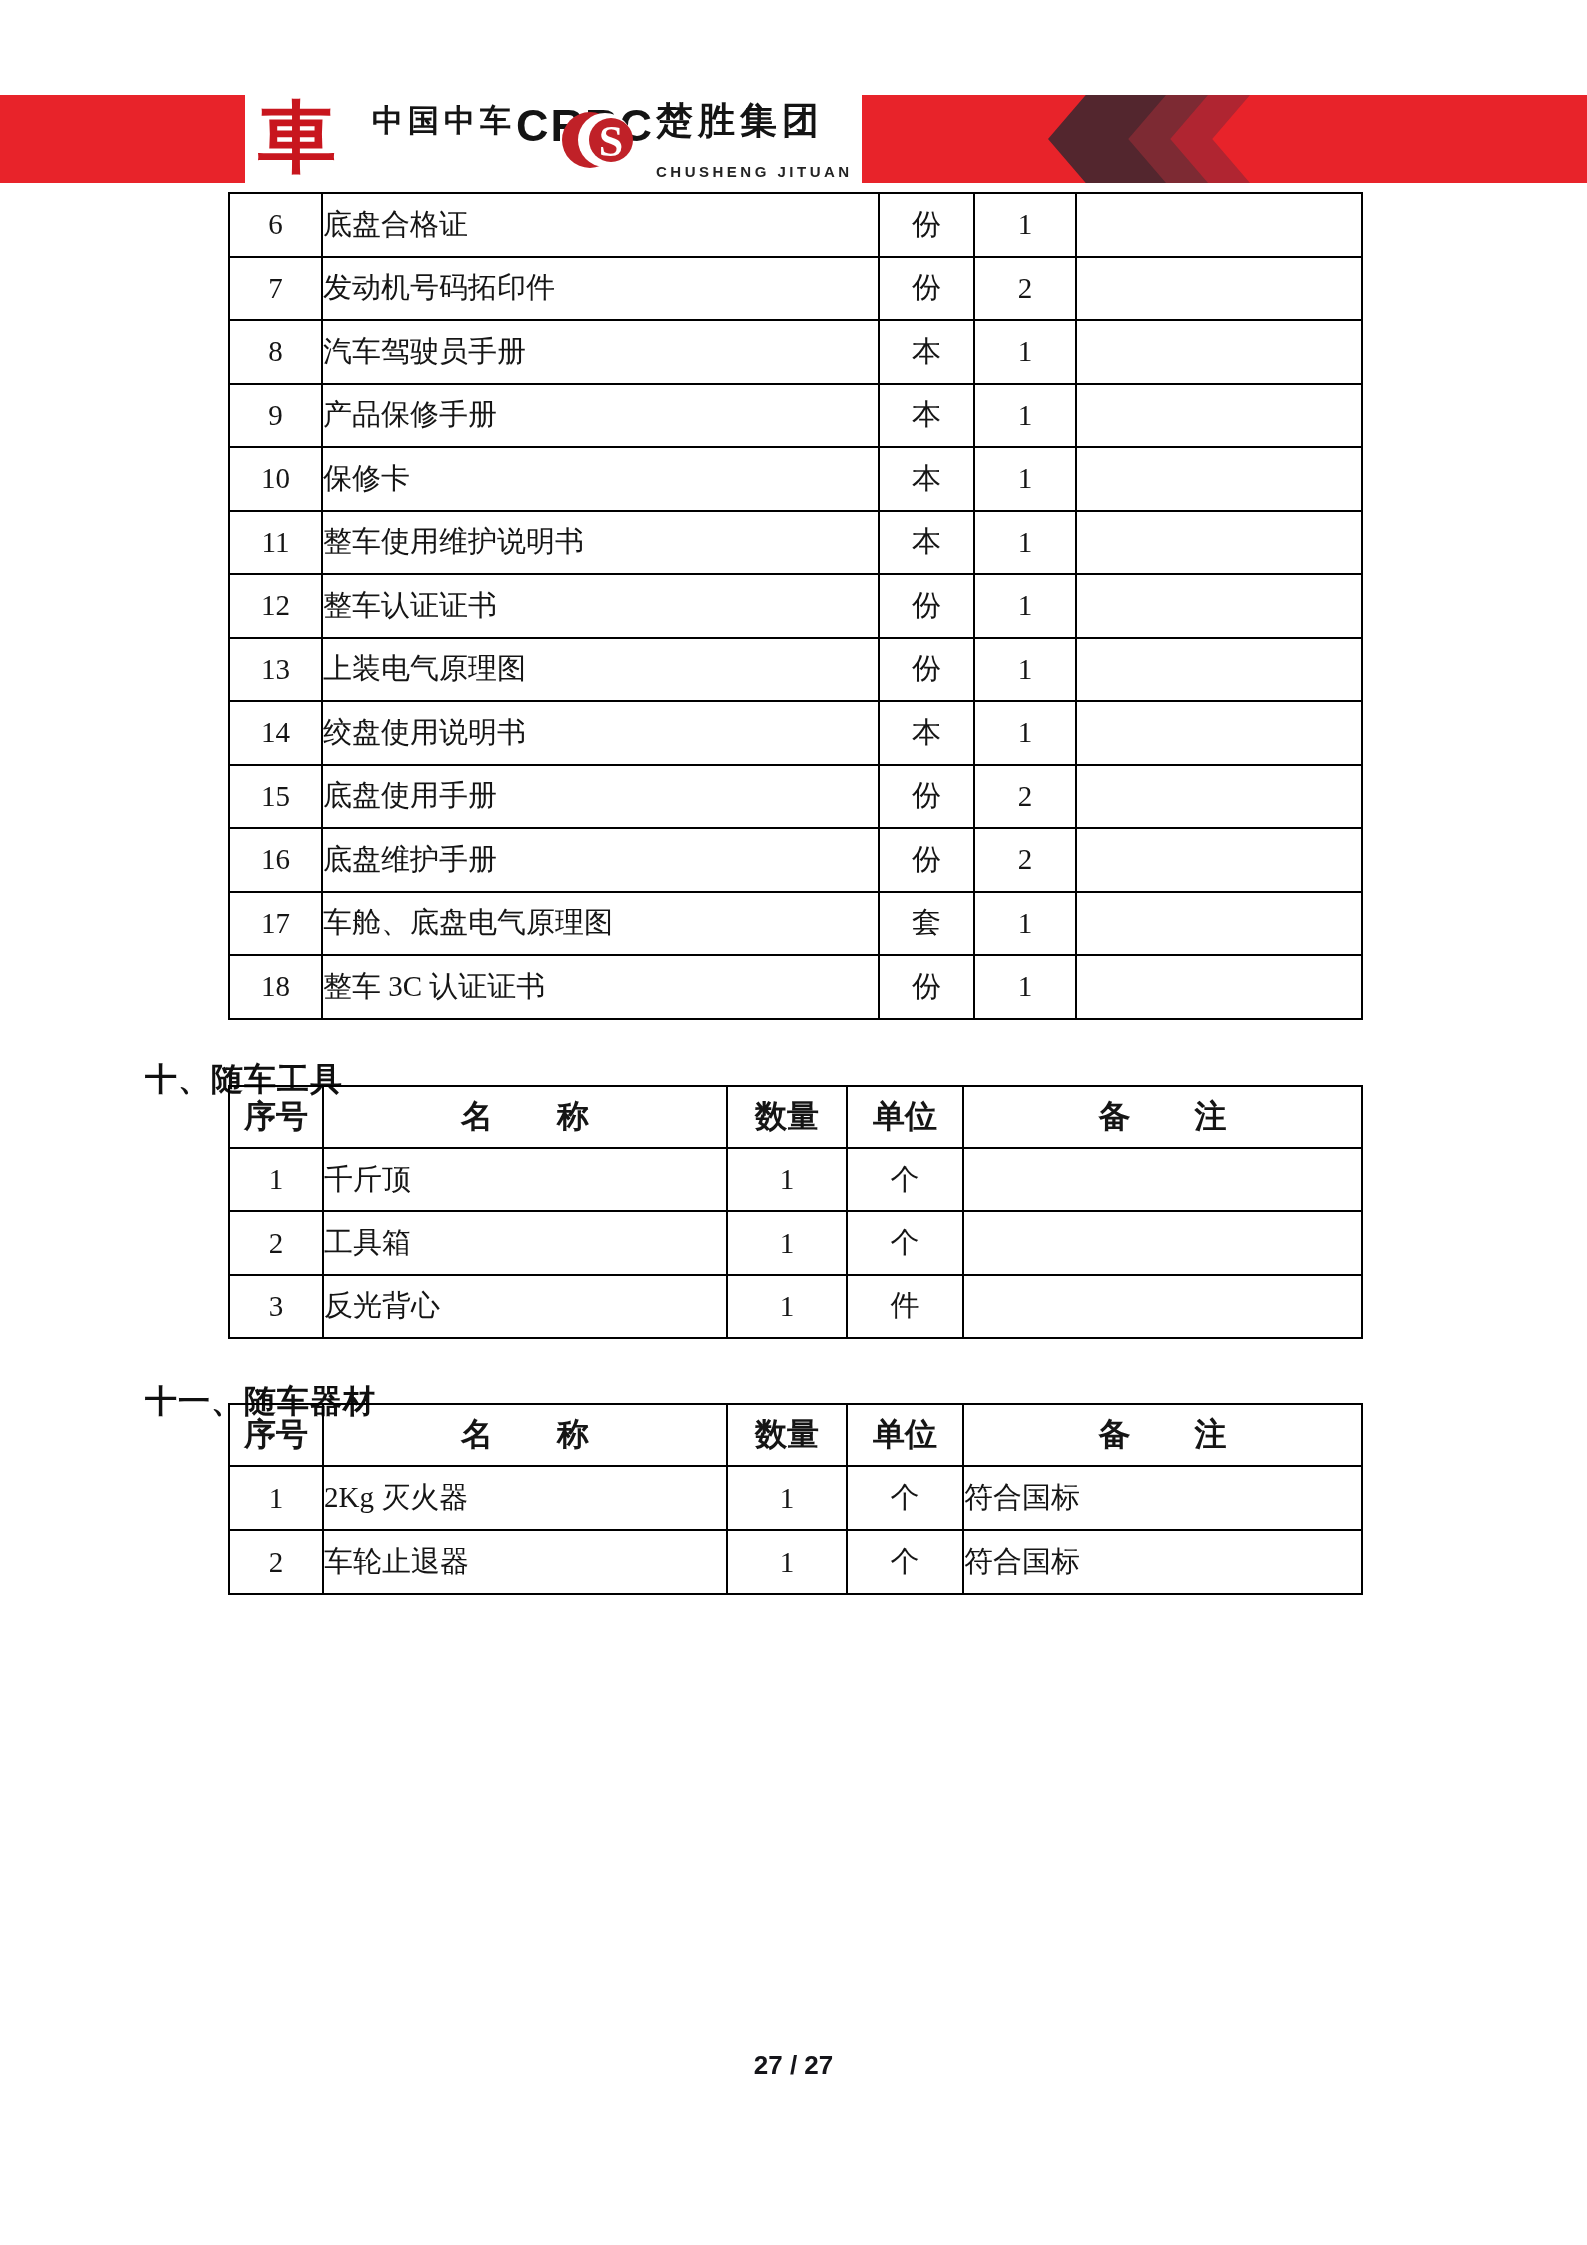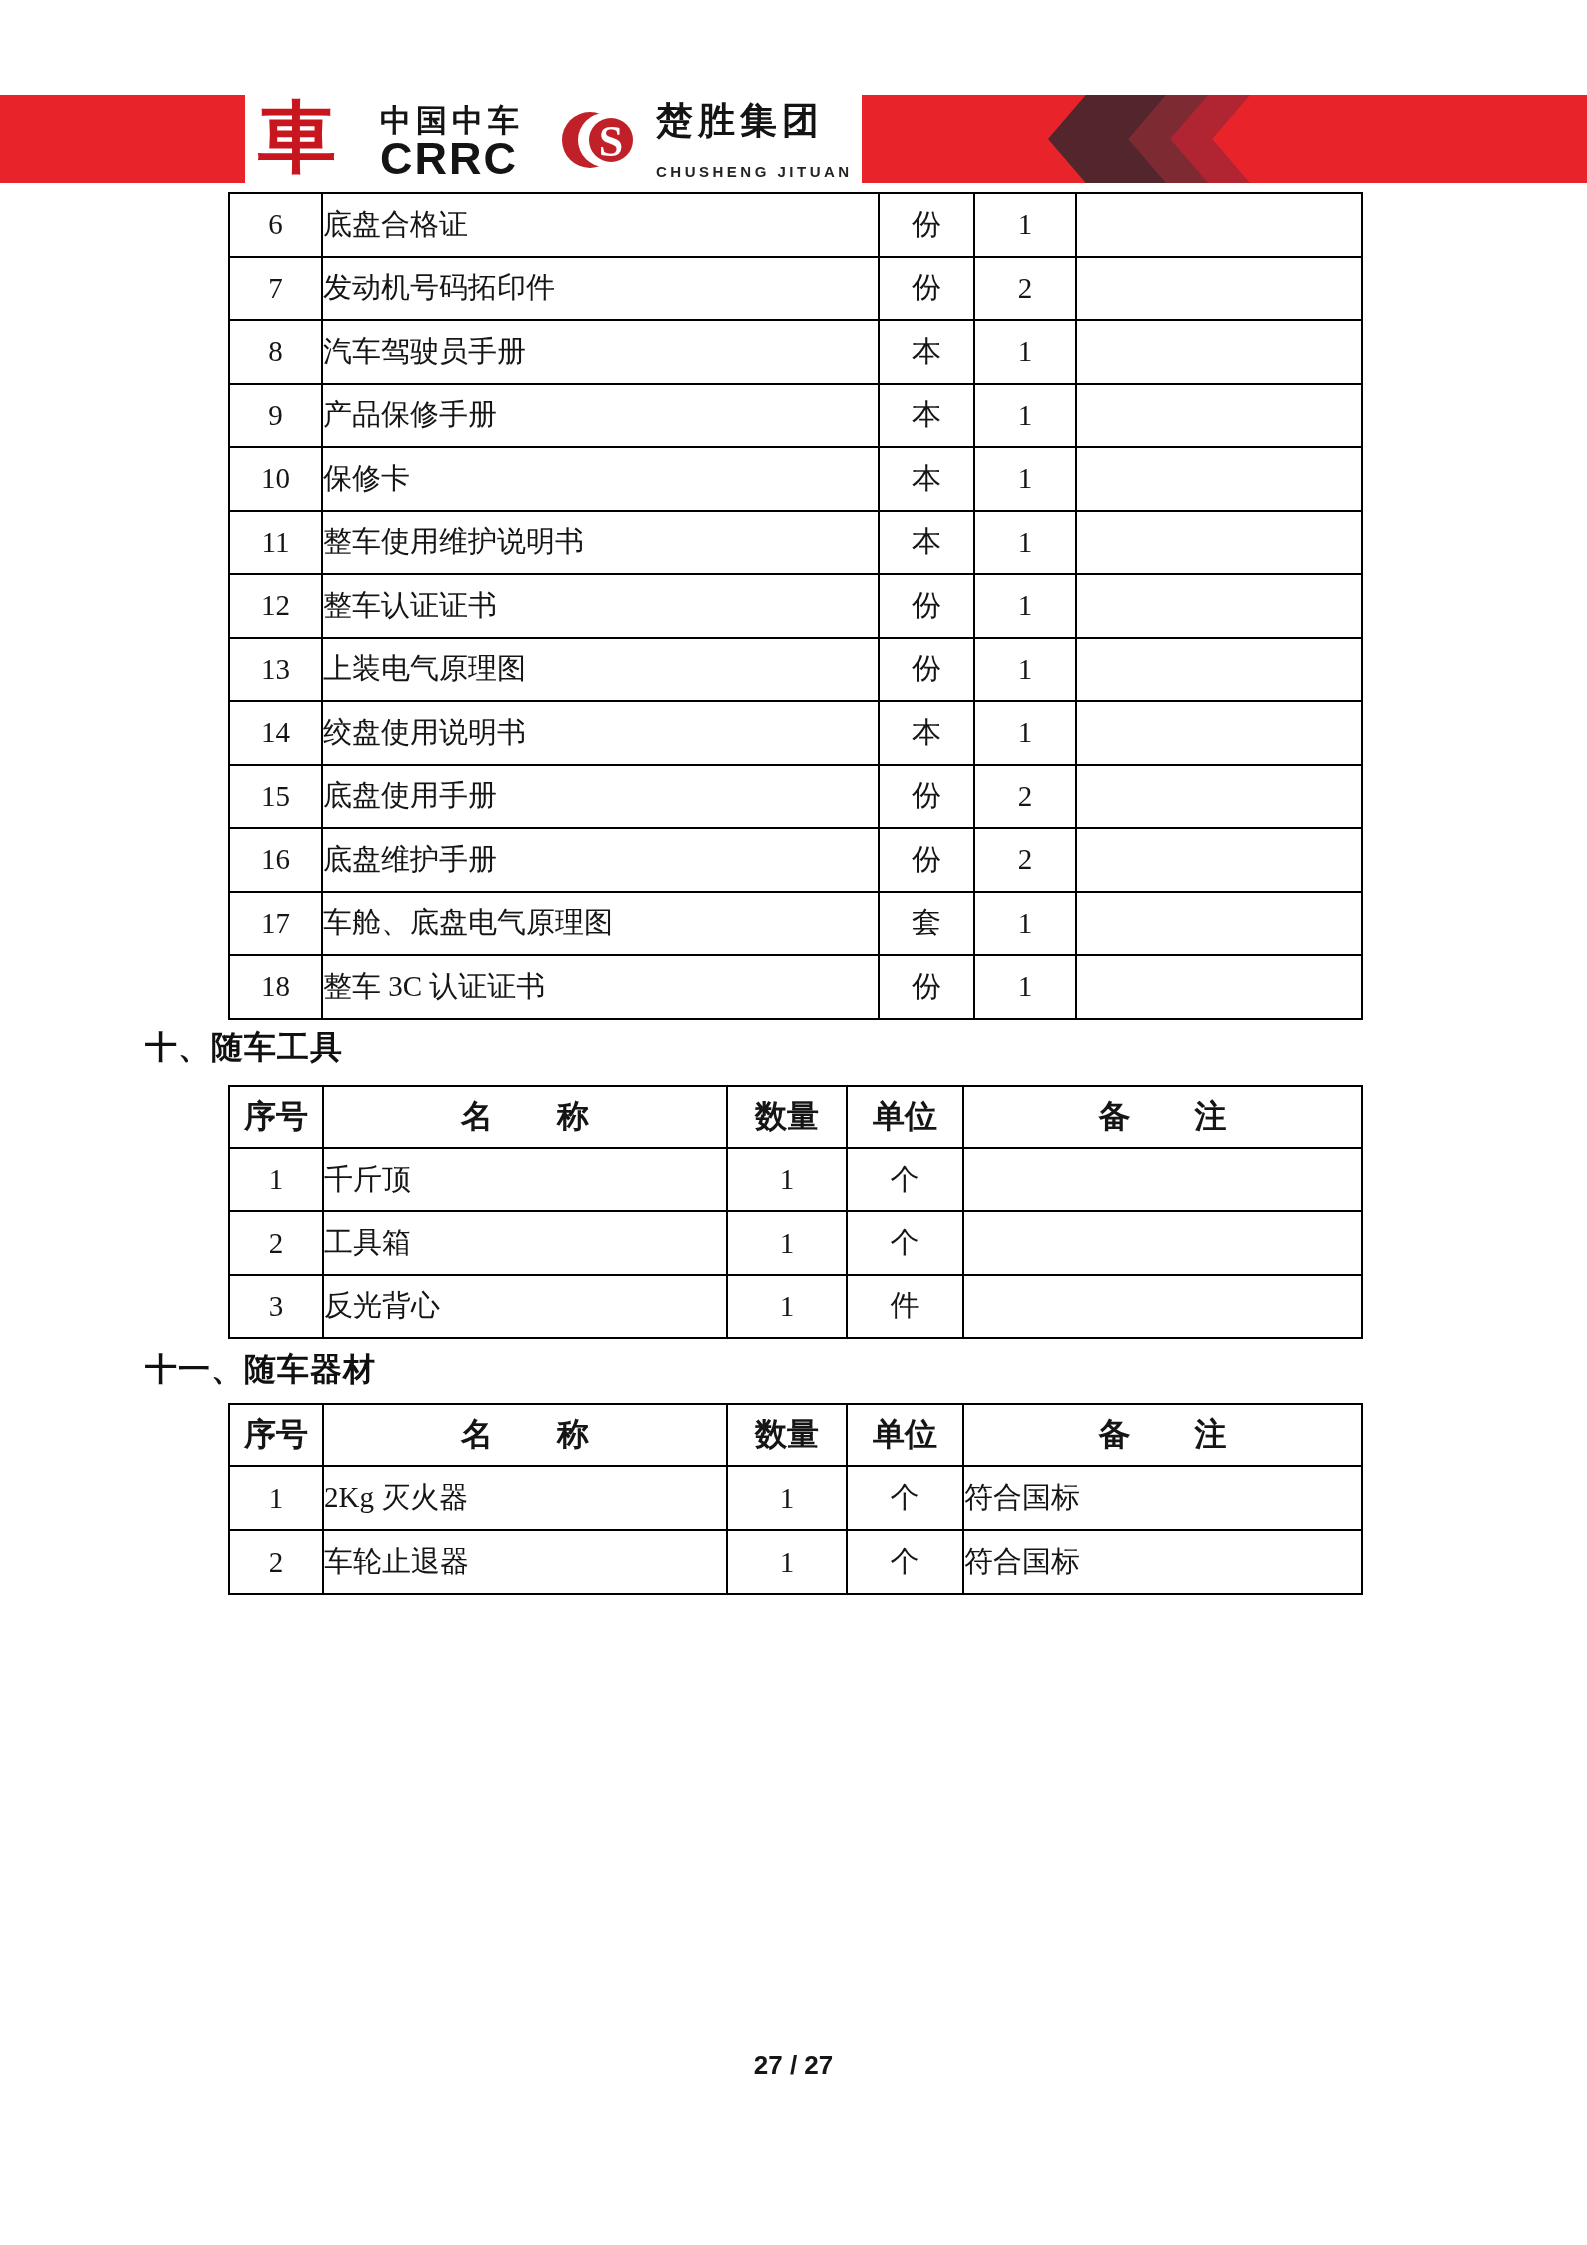--- a/index.html
+++ b/index.html
@@ -12,21 +12,21 @@
   .bar-left  { position:absolute; left:0;    top:95px; width:245px; height:88px; background:#e8232a; }
   .bar-right { position:absolute; left:862px; top:95px; width:725px; height:88px; background:#e8232a; }
   .chev { position:absolute; top:0; width:118px; height:88px;
           clip-path:polygon(32% 0,100% 0,68% 50%,100% 100%,32% 100%,0 50%); }
   .chev.c1 { left:186px; background:#53262e; z-index:3; }
   .chev.c2 { left:228px; background:#7d2a33; z-index:2; }
   .chev.c3 { left:270px; background:#b02531; z-index:1; }
 
   .crrc-mark { position:absolute; left:258px; top:96px; font-size:78px; line-height:84px;
                font-weight:700; color:#c8161e; }
-  .crrc-text { position:absolute; left:372px; top:104px; display:flex; flex-direction:column;margin-left:8px; }
+  .crrc-text { position:absolute; left:372px; top:104px; display:flex; flex-direction:row; }
   .crrc-cn   { font-size:31px; font-weight:700; letter-spacing:5px; line-height:33px; color:#141414; }
   .crrc-en   { font-size:45px; font-weight:800; letter-spacing:2px; line-height:44px; color:#141414;
                font-family:"Liberation Sans","DejaVu Sans",sans-serif; }
   .cs-logo  { position:absolute; left:560px; top:97px; }
   .cs-text  { position:absolute; left:656px; top:101px; display:flex; flex-direction:column; }
   .cs-cn    { font-size:37px; font-weight:700; letter-spacing:5px; line-height:40px; color:#141414; }
   .cs-en    { font-size:15px; font-weight:700; letter-spacing:3.5px; color:#232323; margin-top:22px;
               font-family:"Liberation Sans","DejaVu Sans",sans-serif; }
 
   
@@ -41,21 +41,21 @@
   .t1 { top:192px; }
   .t1 tr { height:63.5px; }
 
   .t2 { top:1085px; }
   .t3 { top:1403px; }
   .t2 tr.hdr, .t3 tr.hdr { height:62px; }
   .t2 tr.data { height:63.4px; }
   .t3 tr.data { height:64px; }
 
   .sec-heading { position:absolute; left:145px; font-size:32px; font-weight:700; color:#101010;
-                 letter-spacing:1px; }
+                 letter-spacing:1px;margin-top:32px; }
   #h-tools { top:1026px; }
   #h-equip { top:1348px; }
 
   .page-num { position:absolute; top:2050px; left:0; width:100%; text-align:center;
               font-family:"Liberation Sans","DejaVu Sans",sans-serif;
               font-size:26px; font-weight:700; color:#15151a; }
 </style>
 </head>
 <body>
 

